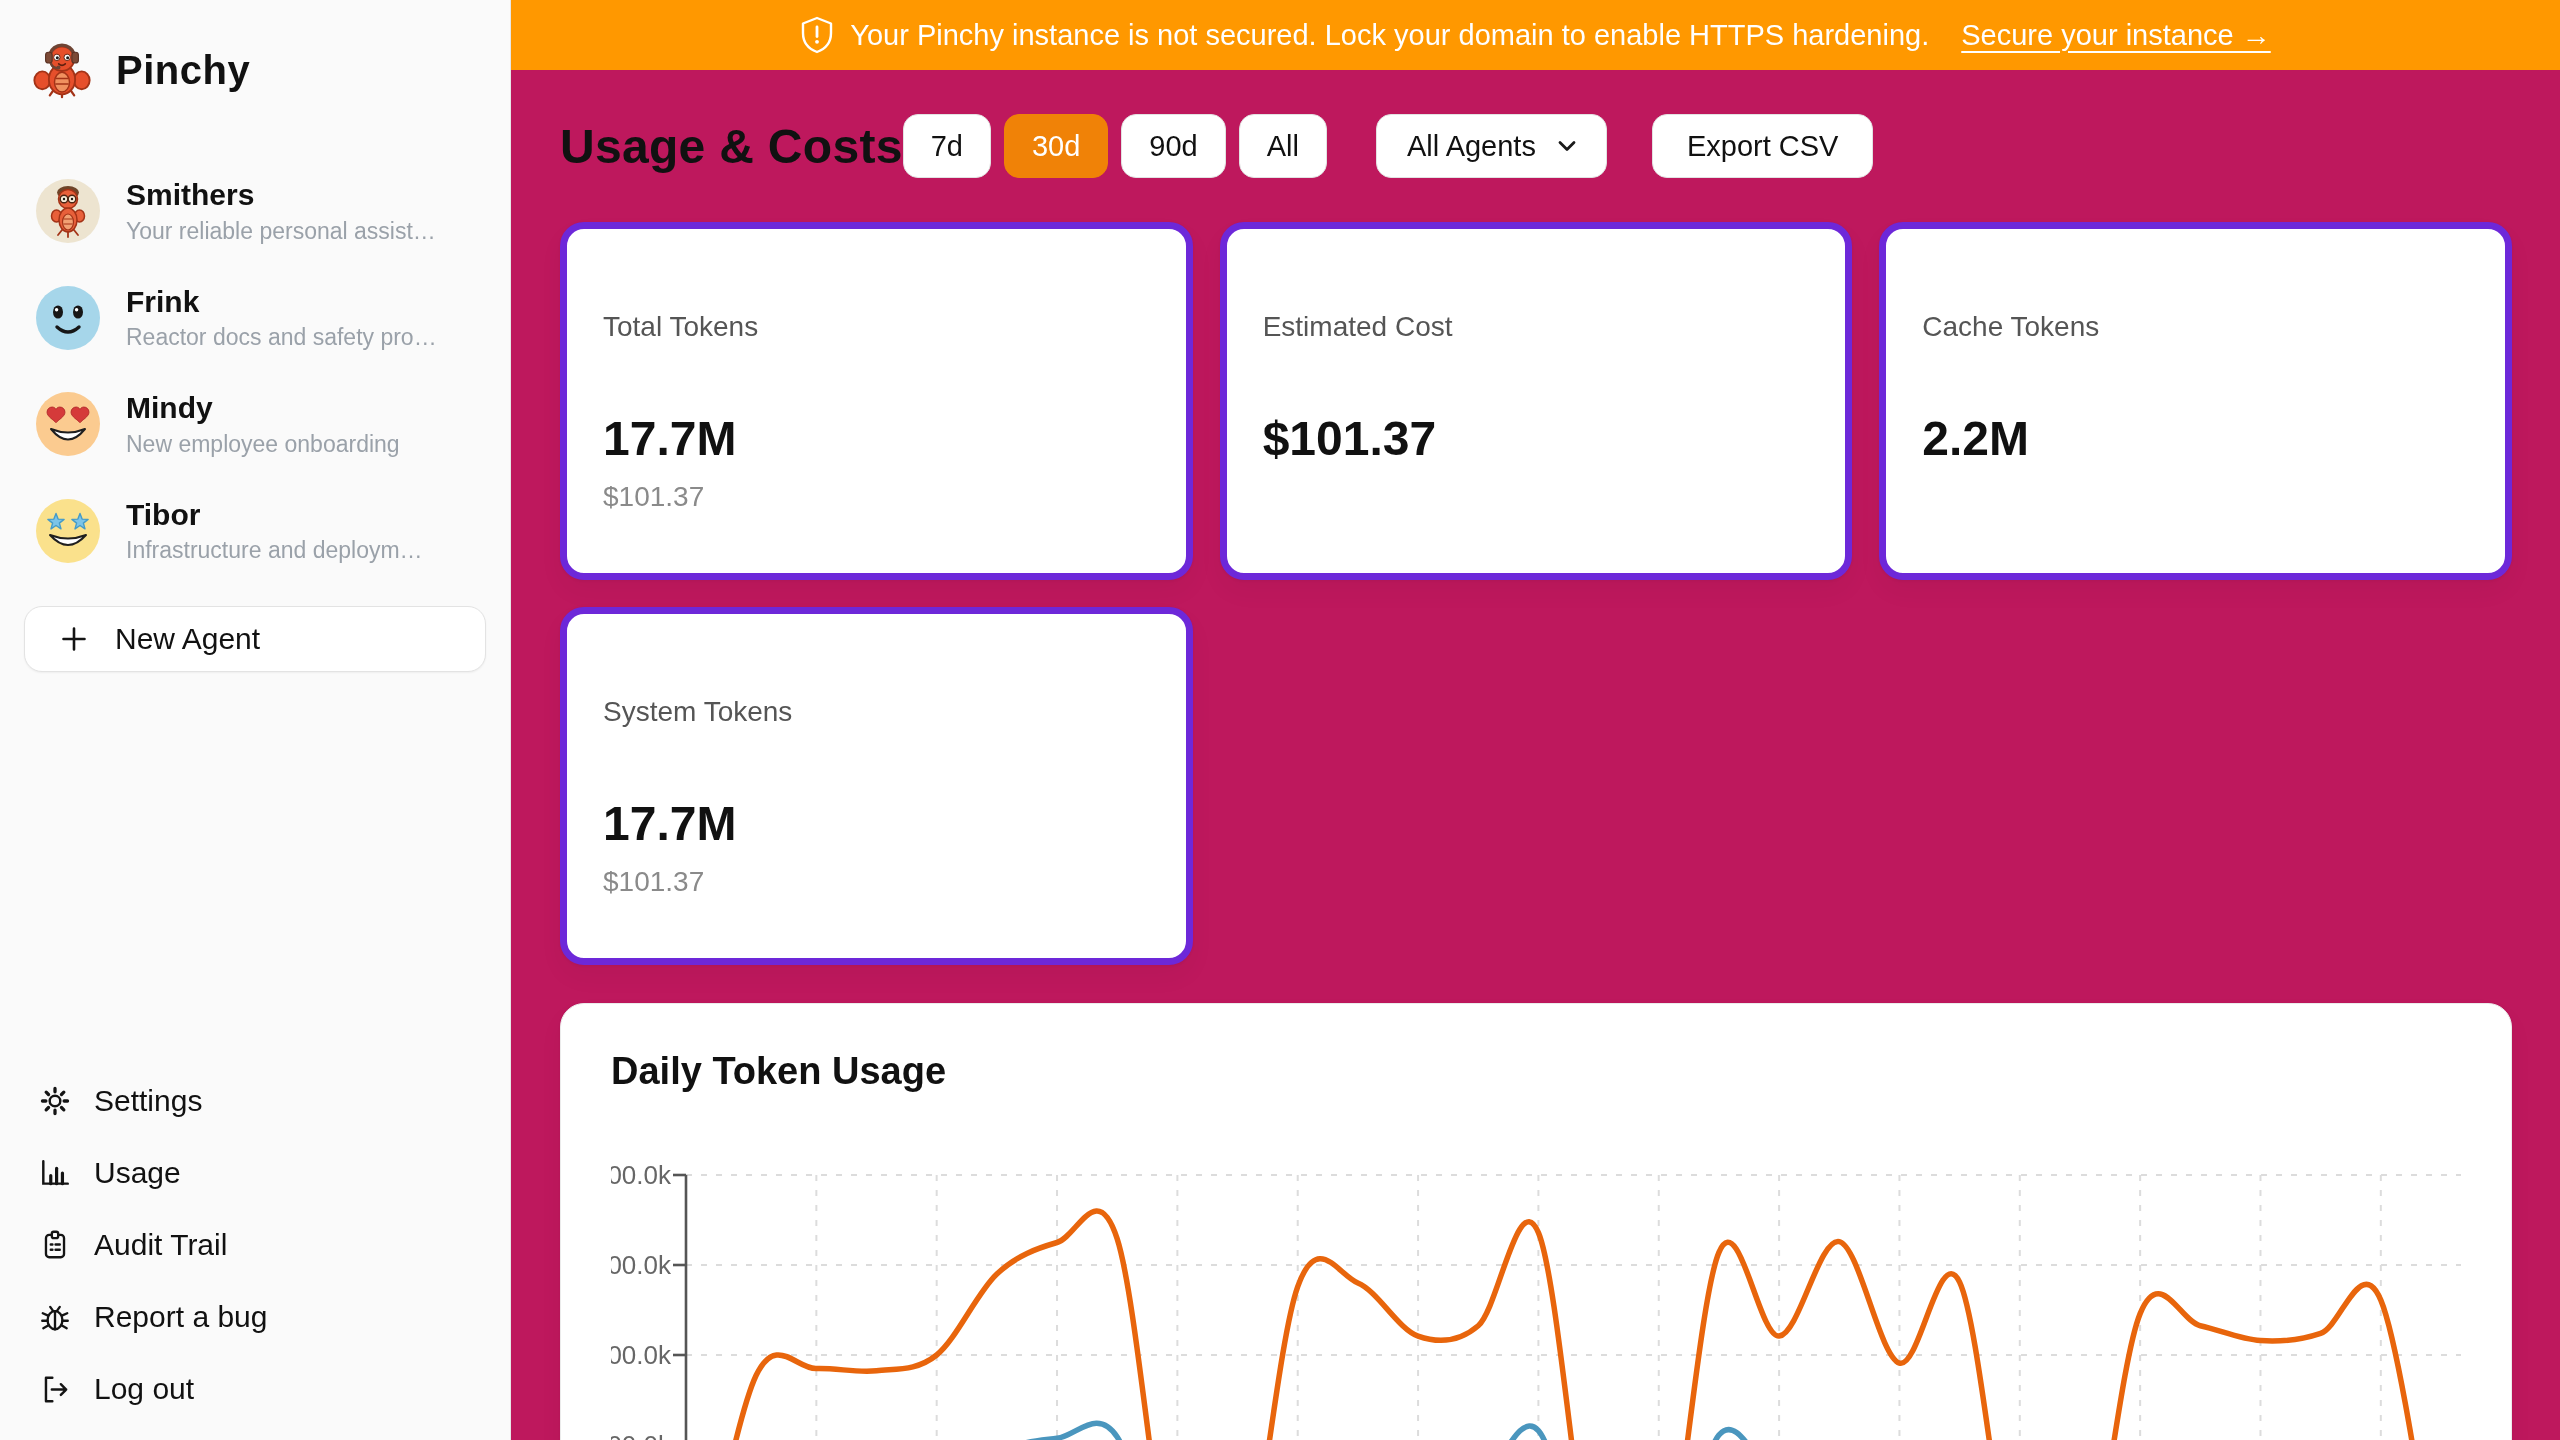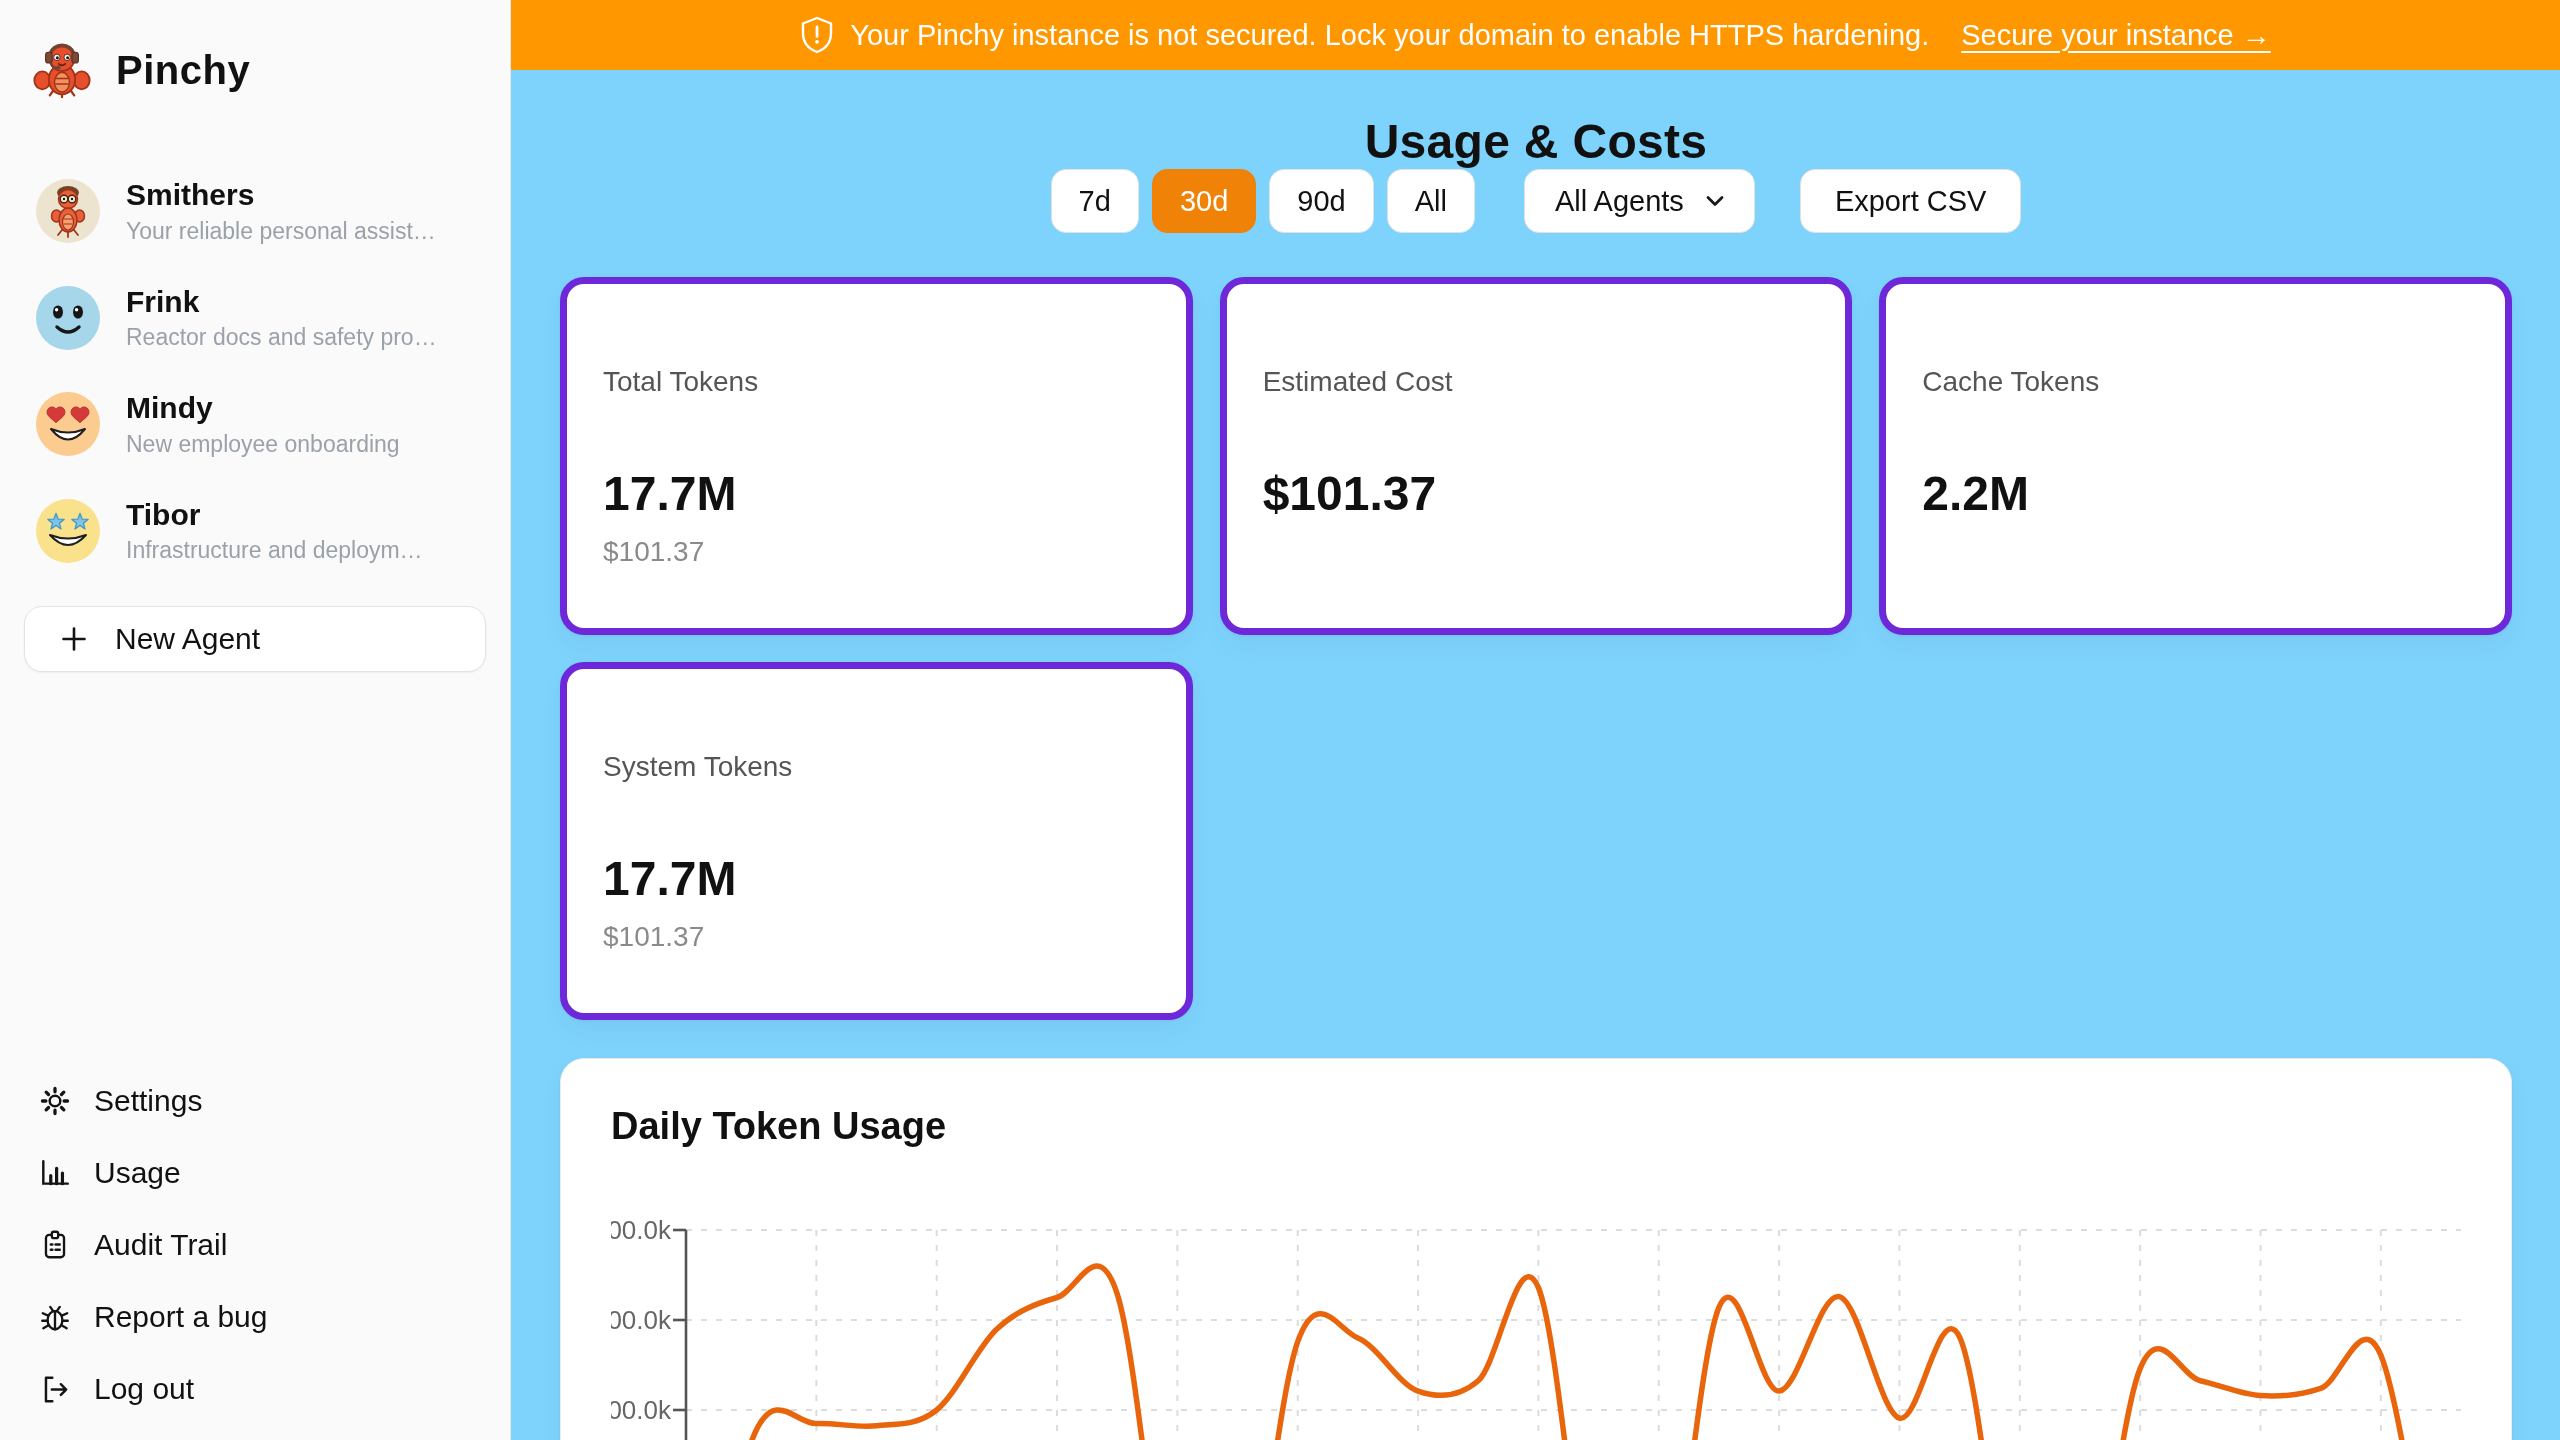--- a/index.html
+++ b/index.html
@@ -20,27 +20,27 @@
   .agent-desc { font-size:23px; color:#9AA1A9; margin-top:5px; white-space:nowrap; }
   .new-agent-btn { margin:42px 24px 0 24px; height:66px; background:#fff; border:1px solid #E3E3E3;
     border-radius:18px; display:flex; align-items:center; gap:26px; padding:0 34px; font-size:30px;
     box-shadow:0 1px 2px rgba(0,0,0,.05); cursor:pointer; }
   .sidebar-spacer { flex:1; }
   .side-menu { display:flex; flex-direction:column; gap:38px; padding:0 24px 34px 38px; }
   .menu-item { display:flex; align-items:flex-end; gap:22px; font-size:30px; cursor:pointer; }
   .menu-item .mi { width:34px; height:34px; flex:0 0 34px; }
 
   
-  .main { flex:1; display:flex; flex-direction:column; background:#7dd3fc; min-width:0; }
+  .main { flex:1; display:flex; flex-direction:column; background:#be185d; min-width:0; }
   .banner { height:70px; background:#FF9800; color:#fff; display:flex; align-items:center;
     justify-content:center; gap:16px; font-size:29px; flex:0 0 70px; }
   .banner a { color:#fff; text-decoration:underline; text-underline-offset:6px; margin-left:16px; cursor:pointer; }
   .content { padding:44px 48px 0 49px; }
 
-  .page-header { display:flex; align-items:center; justify-content:flex-start;flex-direction:column; }
+  .page-header { display:flex; align-items:center; justify-content:flex-start; }
   .page-title { font-size:48px; font-weight:bold; letter-spacing:.3px; }
   .controls { display:flex; align-items:center; gap:13px; }
   .btn { height:64px; background:#fff; border:1px solid #E2E2E2; border-radius:15px;
     font-size:29px; color:#111; display:flex; align-items:center; justify-content:center;
     padding:0 27px; cursor:pointer; font-family:inherit; }
   .btn.active { background:#F08207; border-color:#F08207; color:#fff; }
   .select-btn { margin-left:36px; gap:22px; padding:0 30px; }
   .export-btn { margin-left:32px; padding:16px 34px; }
 
   .stats { margin-top:44px; display:flex; flex-wrap:wrap; gap:27px; }

